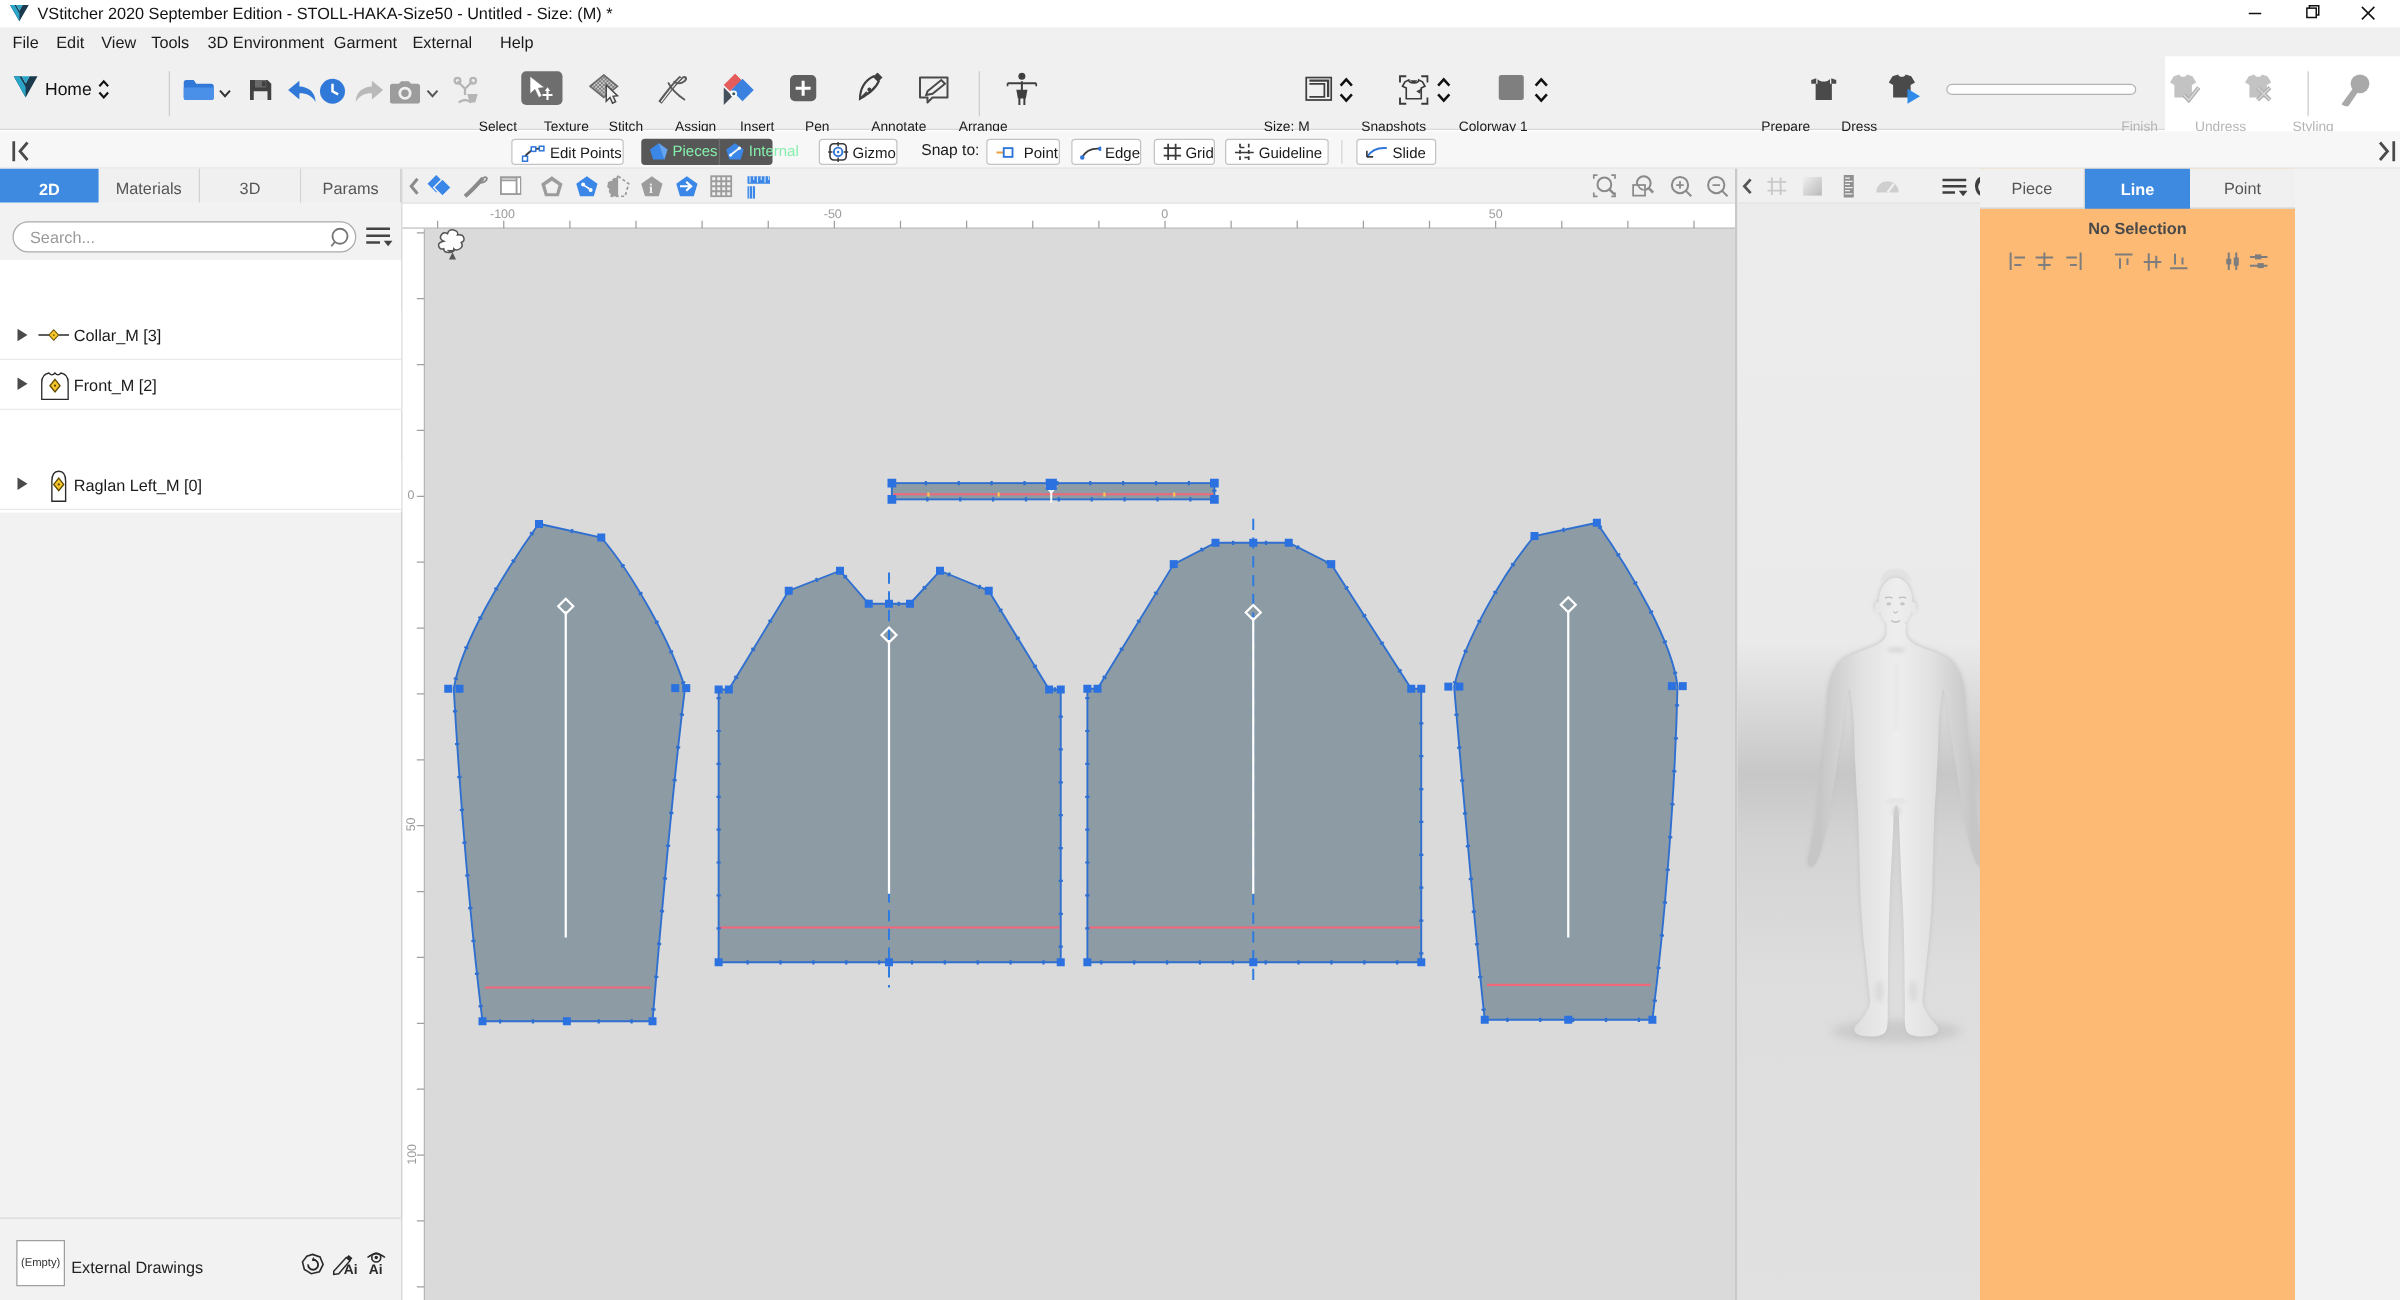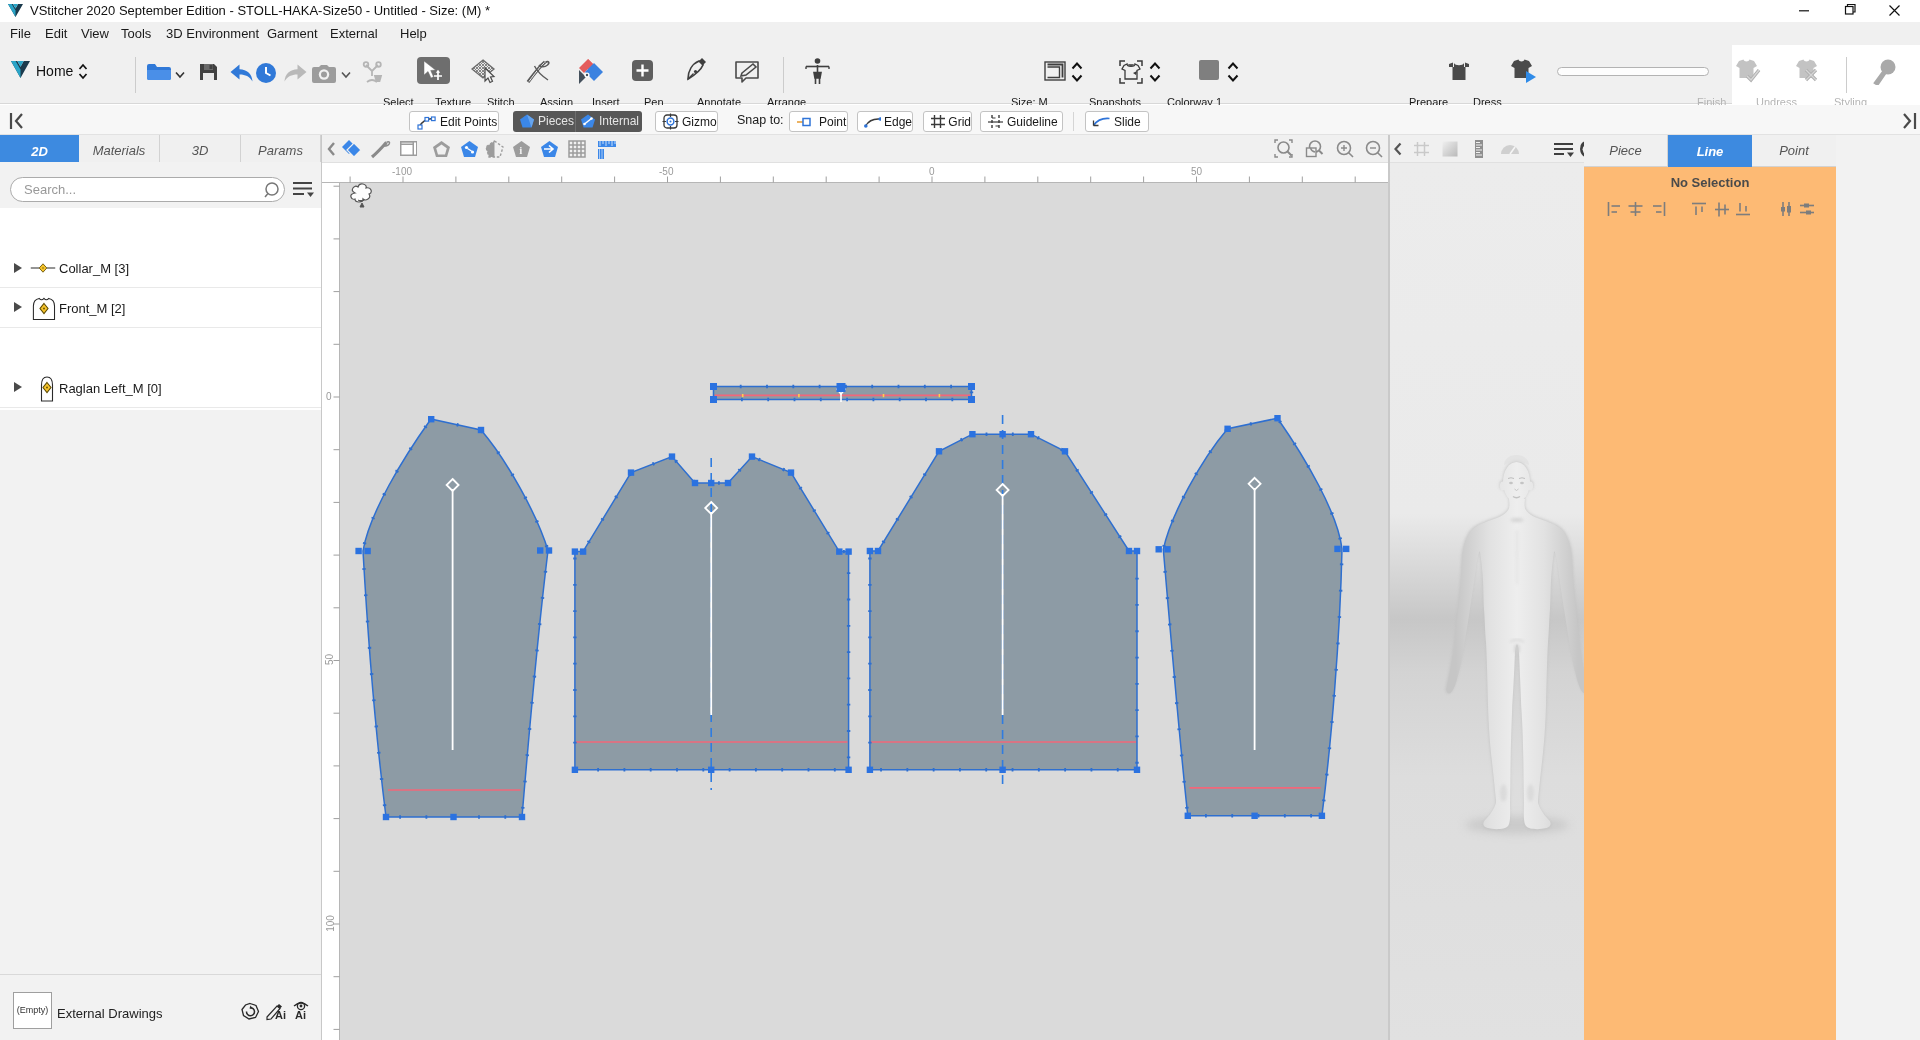--- a/index.html
+++ b/index.html
@@ -14,21 +14,21 @@
 #toolbar { left:0; top:45px; width:1732px; height:59px; background:#f0f0f0; border-bottom:1px solid #d8d8d8; }
 .tlabel { position:absolute; top:39px; font-size:11px; color:#1a1a1a; text-align:left; white-space:nowrap;margin-top:12px; }
 .tlabel.dis { color:#b5b5b5; }
 .vsep { position:absolute; width:1px; background:#cccccc; }
 #snapbar { left:0; top:105px; width:1920px; height:30px; background:#f7f7f7; border-bottom:1px solid #e2e2e2; }
 .snapbtn { position:absolute; top:6px; height:21px; background:#ffffff; border:1px solid #c3c3c3; border-radius:3px; font-size:12px; color:#1a1a1a; display:flex; align-items:center; }
 
 #content { left:0; top:135px; width:1920px; height:905px; background:#f2f2f2; }
 
 #lpanel { left:0; top:0; width:322px; height:905px; background:#f2f2f2; border-right:1px solid #c8c8c8; }
-.tab { position:absolute; top:0; height:32px; background:#f0f0f0; border-right:1px solid #d2d2d2; border-bottom:1px solid #d2d2d2; display:flex; align-items:center; justify-content:center; font-size:13px; color:#555;font-style:italic; }
+.tab { position:absolute; top:0; height:32px; background:#f0f0f0; border-right:1px solid #d2d2d2; border-bottom:1px solid #d2d2d2; display:flex; align-items:center; justify-content:center; font-size:13px; color:#555; }
 .tab.sel { background:#3d8ae0; color:#fff; font-weight:bold; border-bottom:none; border-right:none; }
 #searcharea { left:0; top:27px; width:321px; height:46px; background:#f2f2f2; }
 #searchbox { left:10px; top:42px; width:275px; height:25px; background:#fff; border:1px solid #ababab; border-radius:13px; font-size:13px; color:#999; line-height:23px; padding-left:13px; }
 #tree { left:0; top:73px; width:321px; height:202px; background:#ffffff; }
 .trow { position:absolute; left:0; width:321px; height:40px; border-bottom:1px solid #e9e9e9; background:#fff; }
 .trow .lbl { position:absolute; left:59px; top:13px; font-size:13px; color:#1a1a1a; }
 .tri { position:absolute; left:14px; top:14px; width:0; height:0; border-left:8px solid #4a4a4a; border-top:5px solid transparent; border-bottom:5px solid transparent; }
 #lbottom { left:0; top:839px; width:321px; height:66px; background:#f2f2f2; border-top:1px solid #d9d9d9; }
 #emptybox { left:13px; top:17px; width:39px; height:37px; background:#fff; border:1px solid #9f9f9f; font-size:9px; color:#333; text-align:center; line-height:35px; }
 
@@ -258,21 +258,21 @@
       </svg>
     <div class="snapbtn" style="left:409px;width:90px">
       <svg style="margin-left:7px" width="19" height="16" fill="none">
           <path d="M2 13 C6 6 11 4 17 5" stroke="#3a3a3a" stroke-width="1.5"></path>
           <rect x="1" y="11" width="4" height="4" fill="#fff" stroke="#2f74d8" stroke-width="1.2"></rect>
           <rect x="8" y="3.5" width="3.6" height="3.6" fill="#fff" stroke="#2f74d8" stroke-width="1.2"></rect>
           <rect x="14.5" y="3" width="3.6" height="3.6" fill="#fff" stroke="#2f74d8" stroke-width="1.2"></rect>
         </svg>
       <span style="margin-left:4px">Edit Points</span>
     </div>
-    <div class="abs" style="left:513px;top:6px;width:129px;height:21px;background:#575757;border-radius:3px;color:#e5e5e5;font-size:12px">
+    <div class="abs" style="left:513px;top:6px;width:105px;height:21px;background:#575757;border-radius:3px;color:#86efac;font-size:12px">
       <svg class="abs" style="left:6px;top:3px" width="16" height="15">
           <path d="M8 0.5 L15 5.5 L12.5 13.5 L3.5 13.5 L1 5.5 Z" fill="#3b87e8"></path>
           <path d="M8 0.5 L15 5.5 L12.5 13.5" fill="#79b0f0" opacity="0.7"></path>
         </svg>
       <span class="abs" style="left:25px;top:3px">Pieces</span>
       <div class="abs" style="left:62px;top:0;width:1px;height:21px;background:#6e6e6e"></div>
       <svg class="abs" style="left:67px;top:3px" width="16" height="15">
           <path d="M8 0.5 L15 5.5 L12.5 13.5 L3.5 13.5 L1 5.5 Z" fill="#3b87e8"></path>
           <path d="M4.5 10 L11.5 4.5" stroke="#fff" stroke-width="1.5" fill="none"></path>
           <circle cx="4.5" cy="10" r="1.3" fill="#fff"></circle>

